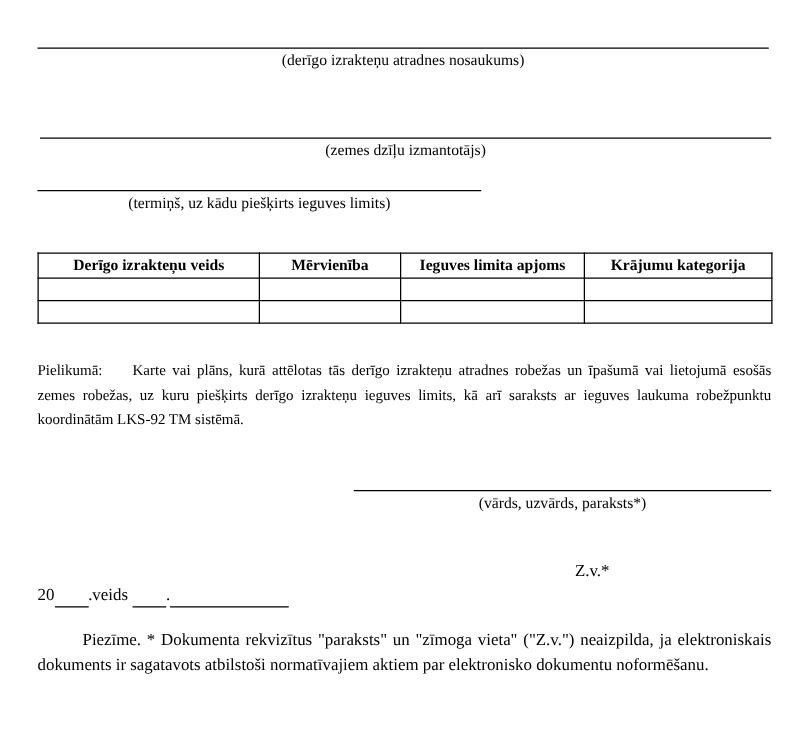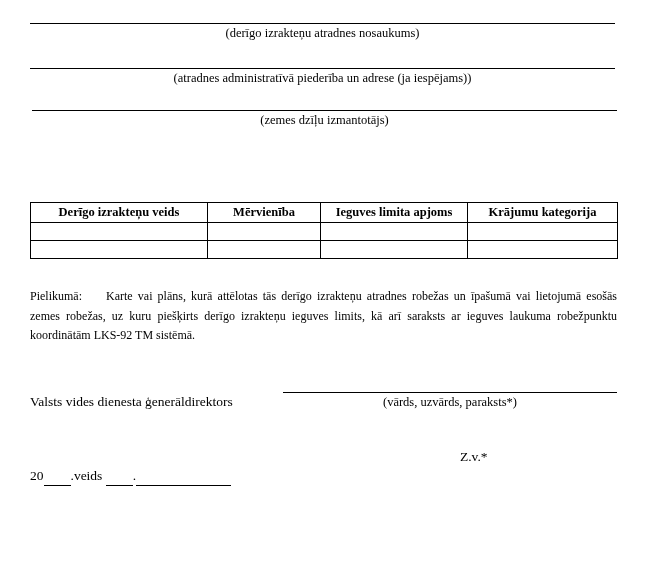--- a/index.html
+++ b/index.html
@@ -98,35 +98,35 @@
   .note .indent {
     display: inline-block;
     width: 36px;
   }
 </style>
 </head>
 <body>
 
 <div class="page">
 
-  <div class="rule-block" style="left:30px; top:23px; width:585px;">
+  <div class="rule-block" style="left:30px; top:38px; width:585px;">
     <div class="rule"></div>
     <div class="rule-caption">(derīgo izrakteņu atradnes nosaukums)</div>
   </div>
 
-  <div class="rule-block" style="left:30px; top:68px; width:585px;">
-    <div class="rule"></div>
-    <div class="rule-caption">(atradnes administratīvā piederība un adrese (ja iespējams))</div>
-  </div>
 
   <div class="rule-block" style="left:32px; top:110px; width:585px;">
     <div class="rule"></div>
     <div class="rule-caption">(zemes dzīļu izmantotājs)</div>
   </div>
 
+  <div class="rule-block" style="left:30px; top:152px; width:355px;">
+    <div class="rule"></div>
+    <div class="rule-caption">(termiņš, uz kādu piešķirts ieguves limits)</div>
+  </div>
 
   <table class="limits" style="left:30px; top:202px; width:587px;">
     <colgroup>
       <col style="width:177px">
       <col style="width:113px">
       <col style="width:147px">
       <col style="width:150px">
     </colgroup>
     <tbody>
       <tr>
@@ -148,29 +148,31 @@
         <td></td>
       </tr>
     </tbody>
   </table>
 
   <div class="hang" style="left:30px; top:287px; width:587px;">
     <span class="label">Pielikumā:</span>
     <span class="body">Karte vai plāns, kurā attēlotas tās derīgo izrakteņu atradnes robežas un īpašumā vai lietojumā esošās zemes robežas, uz kuru piešķirts derīgo izrakteņu ieguves limits, kā arī saraksts ar ieguves laukuma robežpunktu koordinātām LKS-92 TM sistēmā.</span>
   </div>
 
-  <div class="line-text" style="left:30px; top:393px;">Valsts vides dienesta ģenerāldirektors</div>
 
   <div class="rule-block" style="left:283px; top:392px; width:334px;">
     <div class="rule"></div>
     <div class="rule-caption">(vārds, uzvārds, paraksts*)</div>
   </div>
 
   <div class="small-cap" style="left:420px; top:449px; font-size:13.5px;margin-left:40px;">
     <span>Z.v.*</span>
   </div>
 
   <div class="line-text" style="left:30px; top:467px;">
     <span>20</span><span class="underline-span" style="color:transparent;">____</span><span>.veids</span> <span class="underline-span" style="color:transparent;">____</span><span>.</span><span class="underline-span" style="color:transparent;">______________</span>
   </div>
 
+  <div class="note" style="left:30px; top:502px; width:587px;">
+    <span class="indent"></span><span>Piezīme. * Dokumenta rekvizītus "paraksts" un "zīmoga vieta" ("Z.v.") neaizpilda, ja elektroniskais dokuments ir sagatavots atbilstoši normatīvajiem aktiem par elektronisko dokumentu noformēšanu.</span>
+  </div>
 
 </div>
 
 </body></html>

